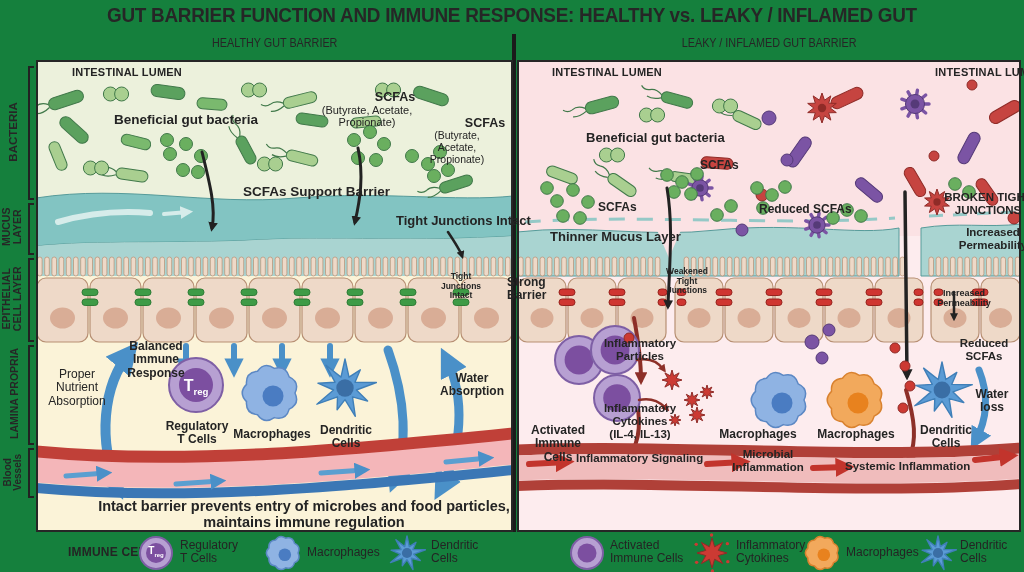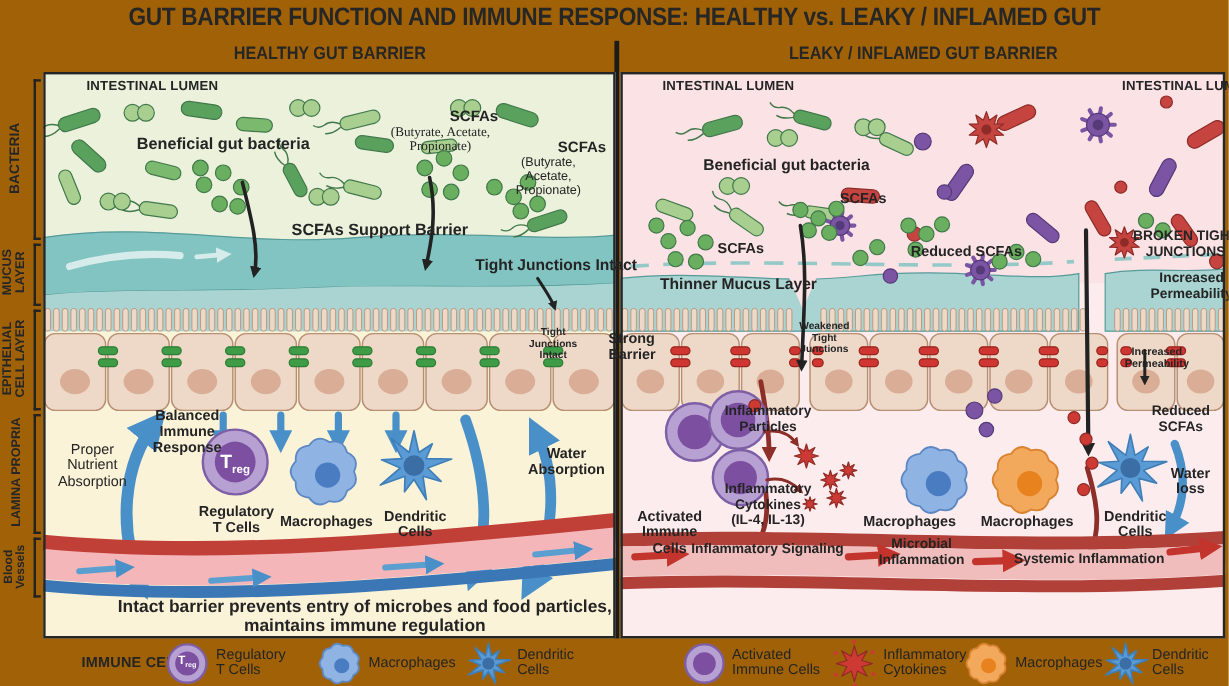--- a/index.html
+++ b/index.html
@@ -1,24 +1,24 @@
 <!DOCTYPE html>
 <html><head>
 <meta charset="utf-8">
 <style>
   html,body{margin:0;padding:0;background:#fff;}
-  #canvas{position:relative;width:1024px;height:572px;background:#a16207;
+  #canvas{position:relative;width:1024px;height:572px;background:#15803d;
     font-family:"Liberation Sans","DejaVu Sans",sans-serif;color:#262626;overflow:hidden;}
   .lbl{position:absolute;white-space:pre-line;line-height:1.12;color:#242424;}
   .b{font-weight:bold;margin-left:28px;}
   .ctr{text-align:center;}
   .cond{display:inline-block;transform:scaleX(.9);transform-origin:center;}
   .title{position:absolute;top:3px;left:0;width:1024px;text-align:center;
     font-size:21px;font-weight:800;letter-spacing:-.3px;}
-  .phead{position:absolute;top:36px;text-align:center;font-size:15px;font-weight:700;}
+  .phead{position:absolute;top:36px;text-align:center;font-size:12px;font-weight:400;}
   .divider{position:absolute;left:512px;top:34px;width:4px;height:498px;background:#1b1b1b;}
   .frame{position:absolute;border:2px solid #262626;box-sizing:border-box;pointer-events:none;}
   .panel-svg{position:absolute;}
   .vert{position:absolute;transform:rotate(-90deg);transform-origin:center;
     font-weight:bold;text-align:center;line-height:1.03;white-space:pre-line;}
   .brk{position:absolute;width:6px;border:2px solid #222;border-right:none;box-sizing:border-box;}
   .treg-txt{position:absolute;text-align:center;color:#fff;font-weight:bold;}
   .treg-txt sub{font-size:.6em;}
   .licon{position:absolute;width:40px;height:40px;}
 </style>
@@ -843,21 +843,21 @@
           <path d="M458,400 L494,396" fill="none" stroke="#c2342c" stroke-width="6" stroke-linecap="round" marker-end="url(#Rred)"></path>
         </g>
       </g>
     </svg>
   <div class="frame" style="left:36px;top:60px;width:477px;height:472px;"></div>
   <div class="frame" style="left:517px;top:60px;width:504px;height:472px;"></div>
 
   <div class="lbl b" style="left:44px;top:66px;font-size:11px;letter-spacing:.2px;">INTESTINAL LUMEN</div>
   <div class="lbl b" style="left:86px;top:112px;font-size:13.5px;">Beneficial gut bacteria</div>
   <div class="lbl b ctr" style="left:293px;top:90px;width:148px;font-size:12.5px;">SCFAs</div>
-  <div class="lbl ctr" style="left:293px;top:104px;width:148px;font-size:11px;font-family:Liberation Serif, serif;">(Butyrate, Acetate,
+  <div class="lbl ctr" style="left:293px;top:104px;width:148px;font-size:11px;">(Butyrate, Acetate,
 Propionate)</div>
   <div class="lbl b ctr" style="left:418px;top:116px;width:78px;font-size:12.5px;">SCFAs</div>
   <div class="lbl ctr" style="left:418px;top:130px;width:78px;font-size:10.5px;">(Butyrate,
 Acetate,
 Propionate)</div>
   <div class="lbl b" style="left:215px;top:184px;font-size:13.5px;">SCFAs Support Barrier</div>
   <div class="lbl b" style="left:368px;top:214px;font-size:13px;">Tight Junctions Intact</div>
   <div class="lbl b ctr" style="left:406px;top:272px;width:54px;font-size:8.5px;">Tight
 Junctions
 Intact</div>

